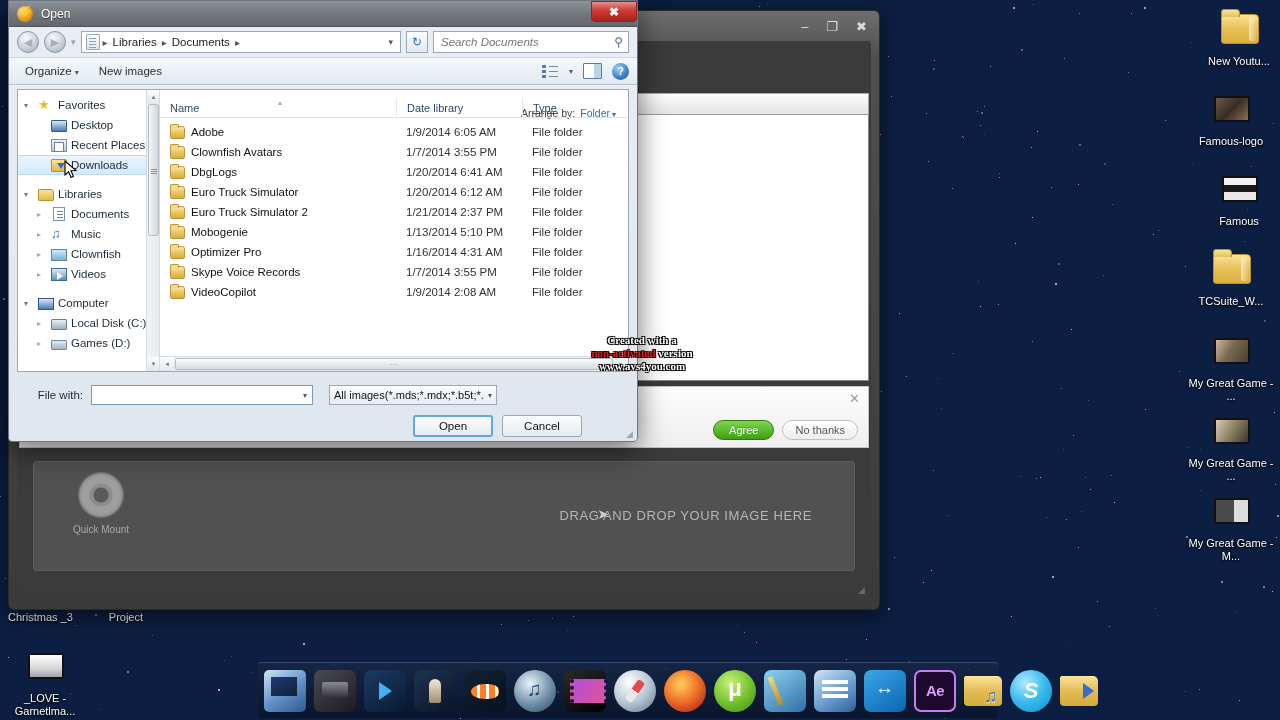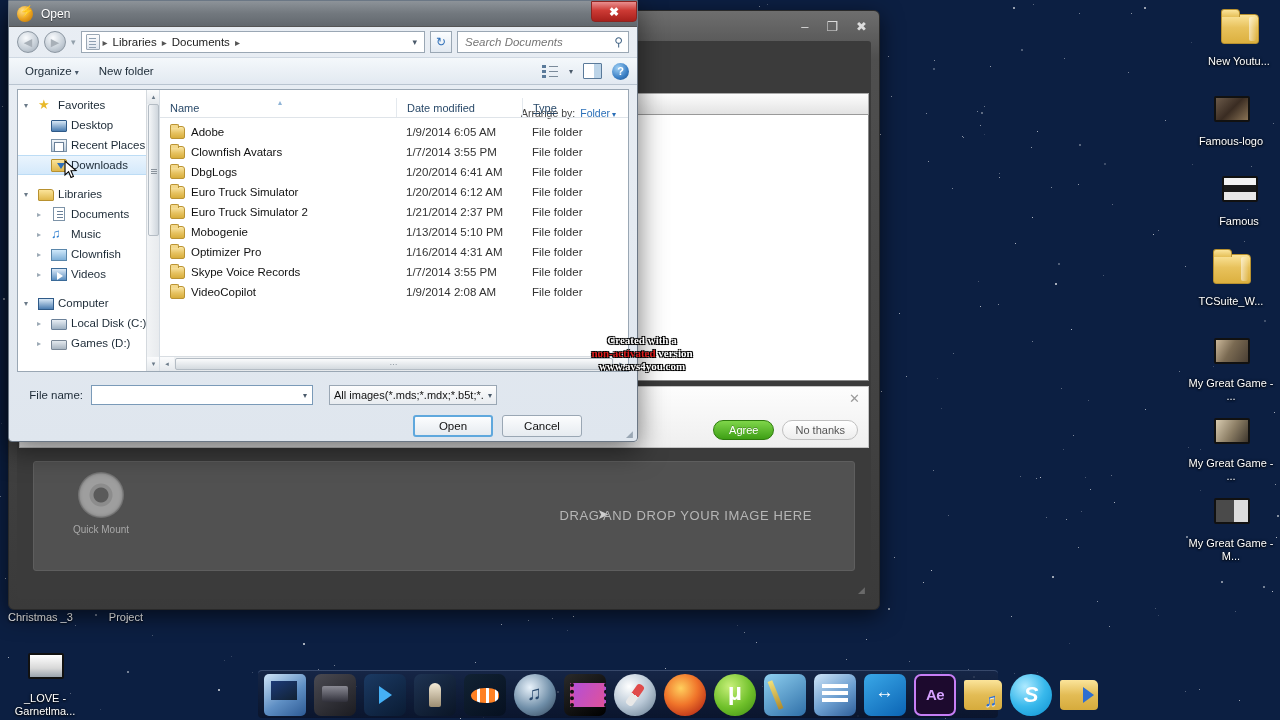--- a/index.html
+++ b/index.html
@@ -76,21 +76,21 @@
   .thumb-b { background: linear-gradient(180deg,#f2f2f2 0 30%, #191919 30% 62%, #e8e8e8 62% 100%); }
   .thumb-c { background: linear-gradient(120deg,#cbb89a,#7a6a52 45%,#4a3f33); }
   .thumb-d { background: linear-gradient(120deg,#d8cbb0,#8d7f66 50%,#3e362c); }
   .thumb-e { background: linear-gradient(90deg,#4a4a4a 0 55%, #dcdcdc 55% 100%); }
   .thumb-f { background: linear-gradient(180deg,#ffffff,#d8d8d8 60%,#9aa4ad); }
 
   
   #dock {
     position: absolute;
     left: 258px; bottom: 2px;
-    width: 740px; height: 48px;
+    width: 740px; height: 56px;
     background: linear-gradient(rgba(30,44,74,.55), rgba(10,18,38,.75));
     border-top: 1px solid rgba(140,170,220,.35);
     border-radius: 4px;
     display: flex; align-items: center;
     padding: 0 6px;
     gap: 8px;
   }
   .dock-item {
     width: 42px; height: 42px;
     border-radius: 7px;
@@ -318,21 +318,21 @@
   .crumb-sep { color: #555; font-size: 10px; padding: 0 1px; }
   #addr-caret { margin-left: auto; color: #4a5a6a; font-size: 9px; padding-right: 3px; }
   #refresh-btn {
     width: 22px; height: 22px; flex: 0 0 auto;
     background: linear-gradient(#fbfdff,#e2e9f1);
     border: 1px solid #9aa7b4;
     display: flex; align-items: center; justify-content: center;
     color: #2f6fb8; font-size: 12px;
   }
   #searchbox {
-    width: 172px; height: 22px; flex: 0 0 auto;
+    width: 196px; height: 22px; flex: 0 0 auto;
     background: #fff; border: 1px solid #9aa7b4;
     display: flex; align-items: center;
     padding: 0 5px;
     font-size: 11.5px;
   }
   #search-input {
     border: 0; outline: 0; flex: 1; width: 100%;
     font-size: 11.5px; font-style: italic; color: #8b949c;
     font-family: "Liberation Sans", sans-serif;
     background: transparent;
@@ -1143,21 +1143,21 @@
     <div id="searchbox">
       <input id="search-input" type="text" placeholder="Search Documents" style="">
       <span id="search-icon">⚲</span>
     </div>
   </div>
 
   <div id="dlg-toolbar">
     <div class="tb-item">
       <span>Organize</span><span class="tb-caret">▾</span>
     </div>
-    <div class="tb-item">New folder</div>
+    <div class="tb-item">New images</div>
     <div id="tb-right">
       <div style="display:flex;align-items:center;gap:4px">
         <div id="tb-viewicon"></div>
         <span class="tb-caret">▾</span>
       </div>
       <div id="tb-preview"></div>
       <div id="tb-help">?</div>
     </div>
   </div>
 
@@ -1253,21 +1253,21 @@
 
       <div id="arrange">
         <span>Arrange by:</span><span class="val">Folder</span><span class="caret">▾</span>
       </div>
 
       <div id="colhead">
         <div class="ch" id="ch-name">
           <span>Name</span>
           <span class="ch-sortmark">▴</span>
         </div>
-        <div class="ch" id="ch-date">Date modified</div>
+        <div class="ch" id="ch-date">Date library</div>
         <div class="ch" id="ch-type">Type</div>
       </div>
 
       <div id="filelist">
           <div class="frow">
             <div class="f-name">
               <i class="f-folder"></i>
               <span>Adobe</span>
             </div>
             <div class="f-date">1/9/2014 6:05 AM</div>
@@ -1342,21 +1342,21 @@
       <div id="hscroll">
         <div class="hs-arrow">◂</div>
         <div id="hs-thumb">⋯</div>
         <div class="hs-arrow">▸</div>
       </div>
     </div>
   </div>
 
   <div id="dlg-footer">
     <div id="fn-row">
-      <div id="fn-label">File name:</div>
+      <div id="fn-label">File with:</div>
       <div id="fn-input">
         <input id="fn-text" type="text" style="">
         <span id="fn-caret">▾</span>
       </div>
       <div id="filter-combo">
         <span>All images(*.mds;*.mdx;*.b5t;*.</span>
         <span id="filter-caret">▾</span>
       </div>
     </div>
     <div id="btn-row">

